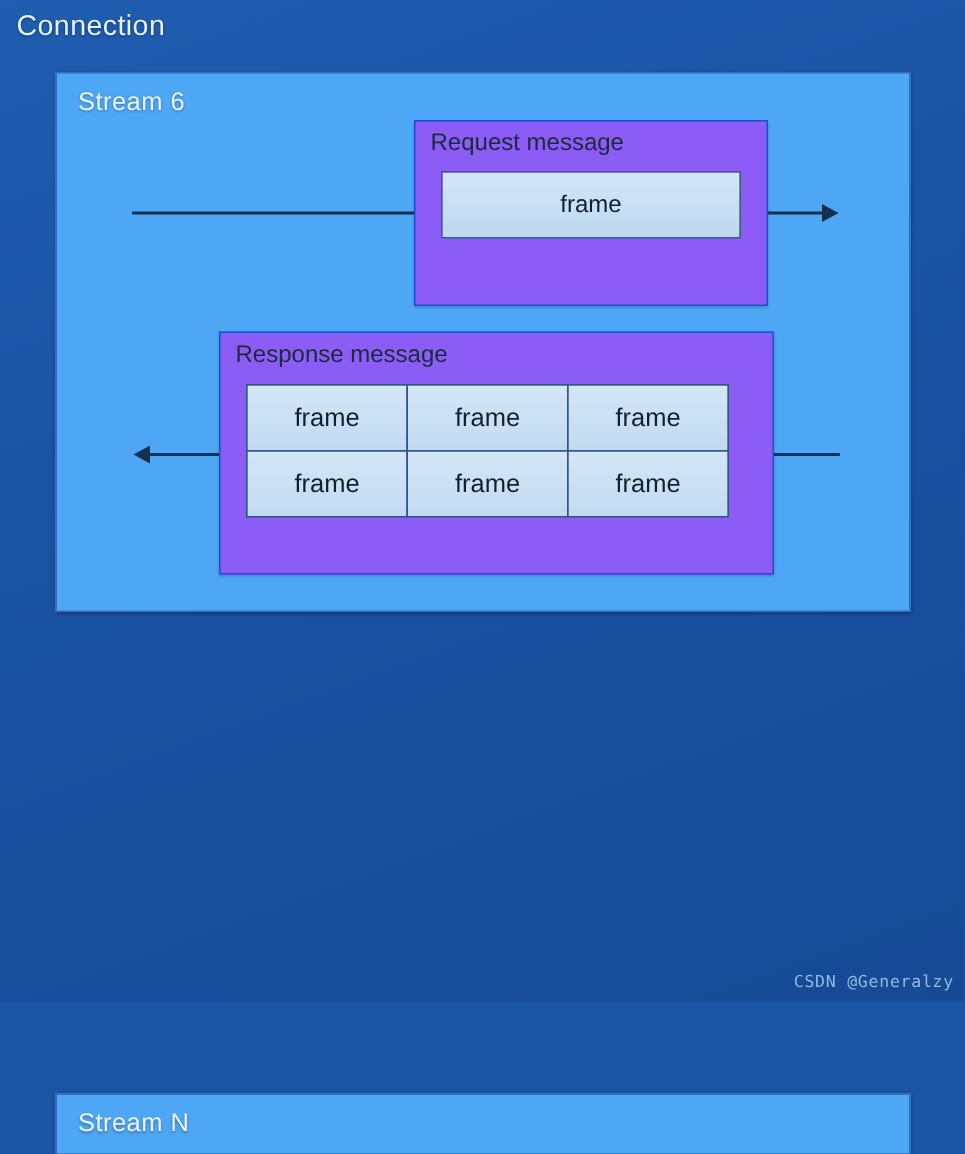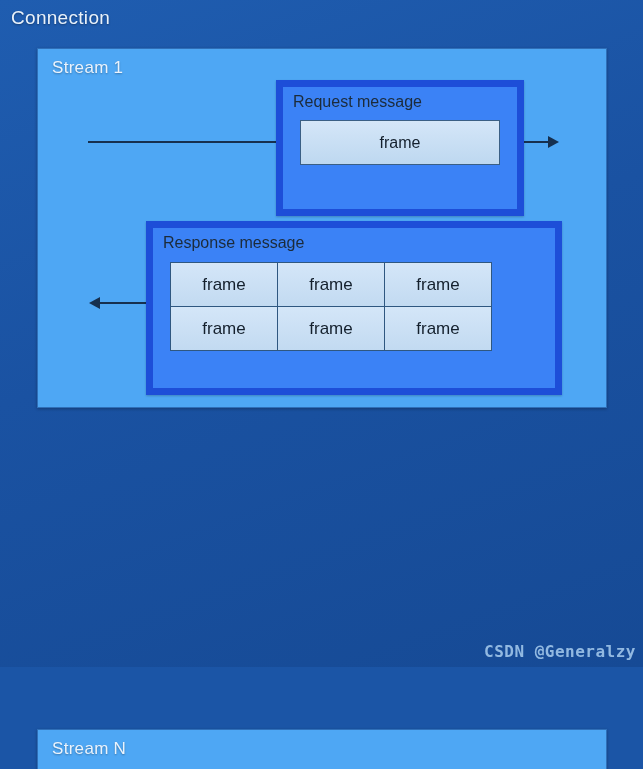--- a/index.html
+++ b/index.html
@@ -57,22 +57,22 @@
   }
   .arrow-l{
     border-top:6px solid transparent;
     border-bottom:6px solid transparent;
     border-right:11px solid #16304f;
   }
 
   
   .msg-box{
     position:absolute;
-    background:#3b82f6;
-    border:7px solid #1d4ed8;
+    background:#8b5cf6;
+    border:1px solid #1d4ed8;
     box-shadow:0 1px 2px rgba(0,0,0,.22);
   }
   .msg-title{
     position:absolute;left:10px;top:6px;
     font-size:16px;color:#1c2b3a;
     white-space:nowrap;
   }
 
   
   .frame{
@@ -96,54 +96,53 @@
     background:linear-gradient(180deg,#d4e6f8 0%,#c2daf1 100%);
     border:1px solid #2f5780;
     display:flex;align-items:center;justify-content:center;
     font-size:17px;color:#14202d;
     box-sizing:border-box;
   }
 
   
   .watermark{
     position:absolute;right:7px;bottom:6px;
-    font-size:16px;color:#9dc3e8;
+    font-size:11px;color:#9dc3e8;
     font-family:"DejaVu Sans Mono","Liberation Mono",monospace;
     letter-spacing:.5px;
     opacity:.92;
     white-space:nowrap;
-    font-weight:bold;
   }
 </style>
 </head>
 <body>
 
 <div class="canvas">
 
   <div class="conn-label">Connection</div>
 
   <div class="stream" id="stream1">
-    <div class="stream-label">Stream 1</div>
+    <div class="stream-label">Stream 6</div>
 
     <div class="line" style="left:50px;top:92px;width:188px;"></div>
 
     <div class="line" style="left:472px;top:92px;width:40px;"></div>
     <div class="arrow-r" style="left:510px;top:87px;"></div>
 
     <div class="msg-box" style="left:238px;top:31px;width:234px;height:122px;">
       <div class="msg-title">Request message</div>
       <div class="frame" style="left:17px;top:33px;width:200px;height:45px;">frame</div>
     </div>
 
     <div class="line" style="left:476px;top:253px;width:46px;"></div>
 
     <div class="line" style="left:62px;top:253px;width:46px;"></div>
     <div class="arrow-l" style="left:51px;top:248px;"></div>
 
-    <div class="msg-box" style="left:108px;top:172px;width:368px;height:160px;padding-left:34px;">
+    <div class="msg-box" style="left:108px;top:172px;width:368px;height:160px;">
       <div class="msg-title">Response message</div>
 
       <div class="grid-cell" style="left:17px;top:34px;width:108px;height:45px;">frame</div>
       <div class="grid-cell" style="left:124px;top:34px;width:108px;height:45px;">frame</div>
       <div class="grid-cell" style="left:231px;top:34px;width:108px;height:45px;">frame</div>
 
       <div class="grid-cell" style="left:17px;top:78px;width:108px;height:45px;">frame</div>
       <div class="grid-cell" style="left:124px;top:78px;width:108px;height:45px;">frame</div>
       <div class="grid-cell" style="left:231px;top:78px;width:108px;height:45px;">frame</div>
     </div>

